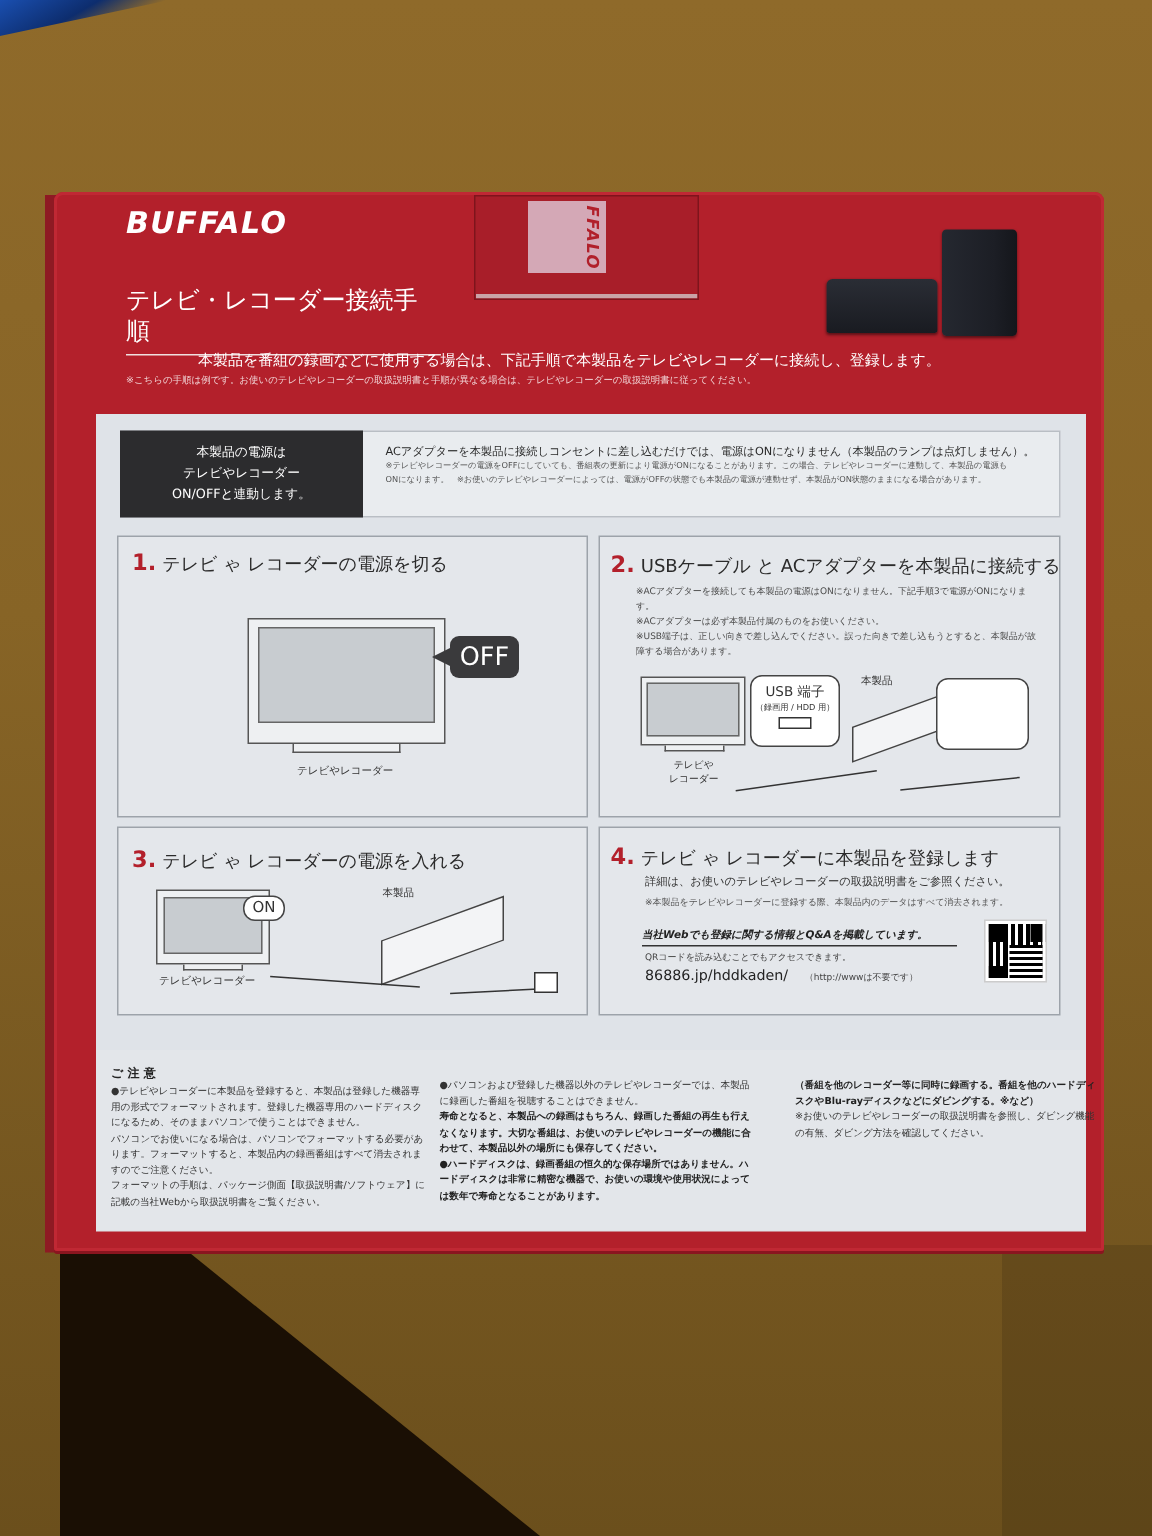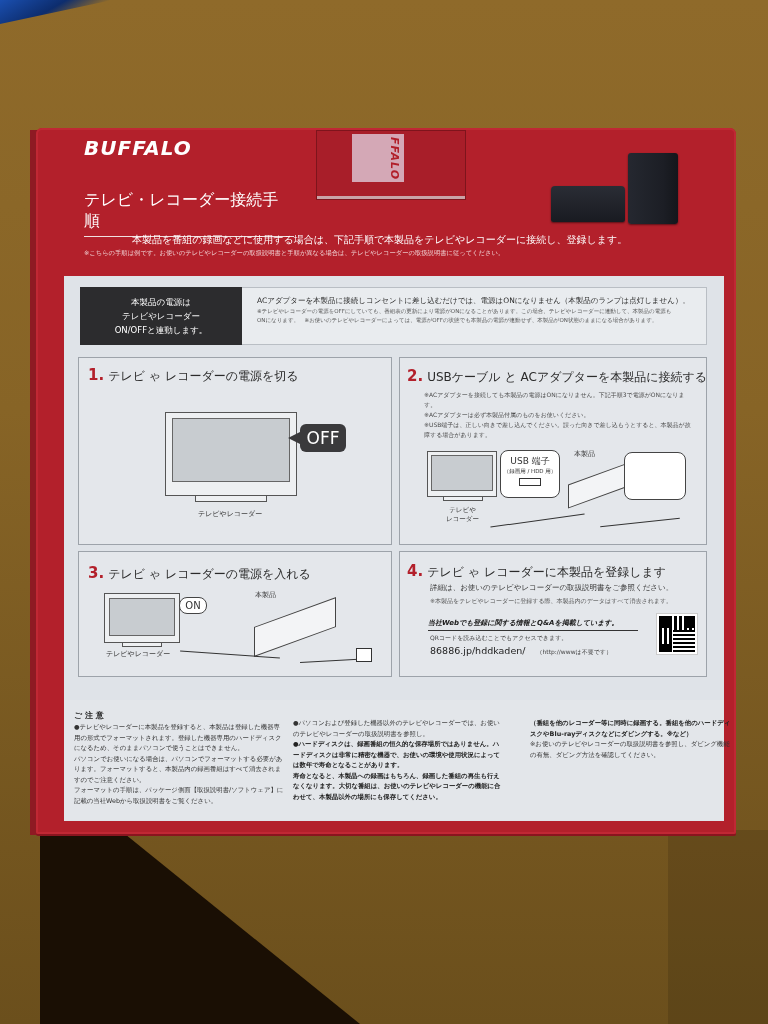--- a/index.html
+++ b/index.html
@@ -214,21 +214,21 @@
 <div class="cable" style="left:490px;top:520px;width:95px;transform:rotate(-8deg);"></div>
 <div class="cable" style="left:600px;top:522px;width:80px;transform:rotate(-6deg);"></div>
 
 <div class="step" style="left:78px;top:551px;width:314px;height:126px;"></div>
 <div class="step-title" style="left:88px;top:564px;">
   <span class="num">3.</span><span>テレビ ゃ レコーダーの電源を入れる</span>
 </div>
 <div class="tv-frame" style="left:104px;top:593px;width:76px;height:50px;"></div>
 <div class="tv-screen" style="left:109px;top:598px;width:66px;height:38px;"></div>
 <div class="tv-stand" style="left:122px;top:643px;width:40px;height:4px;"></div>
-<div class="bubble-light" style="left:179px;top:597px;width:28px;height:17px;line-height:15px;">ON</div>
+<div class="bubble-light" style="left:162px;top:597px;width:28px;height:17px;line-height:15px;">ON</div>
 <div class="caption" style="position:absolute;left:106px;top:649px;">テレビやレコーダー</div>
 <div class="caption" style="position:absolute;left:255px;top:590px;">本製品</div>
 <div class="hdd" style="left:254px;top:612px;width:82px;height:30px;"></div>
 <div class="cable" style="left:180px;top:654px;width:100px;transform:rotate(4deg);"></div>
 <div class="cable" style="left:300px;top:660px;width:72px;transform:rotate(-3deg);"></div>
 <div style="position:absolute;left:356px;top:648px;width:16px;height:14px;border:1.5px solid #333;background:#fff;"></div>
 
 <div class="step" style="left:399px;top:551px;width:308px;height:126px;"></div>
 <div class="step-title" style="left:407px;top:562px;">
   <span class="num">4.</span><span>テレビ ゃ レコーダーに本製品を登録します</span>
@@ -244,20 +244,20 @@
 <div class="qr"></div>
 
 <div class="caution"></div>
 <div class="caution-heading">ご 注 意</div>
 <div class="caution-col" style="left:74px;top:722px;width:212px;">
   <div>●テレビやレコーダーに本製品を登録すると、本製品は登録した機器専用の形式でフォーマットされます。登録した機器専用のハードディスクになるため、そのままパソコンで使うことはできません。</div>
   <div>パソコンでお使いになる場合は、パソコンでフォーマットする必要があります。フォーマットすると、本製品内の録画番組はすべて消去されますのでご注意ください。</div>
   <div>フォーマットの手順は、パッケージ側面【取扱説明書/ソフトウェア】に記載の当社Webから取扱説明書をご覧ください。</div>
 </div>
 <div class="caution-col" style="left:293px;top:718px;width:212px;">
-  <div>●パソコンおよび登録した機器以外のテレビやレコーダーでは、お使いのテレビやレコーダーの取扱説明書を参照し。</div>
+  <div>●パソコンおよび登録した機器以外のテレビやレコーダーでは、本製品に録画した番組を視聴することはできません。</div>
+  <div style="font-weight:bold;color:#222;">寿命となると、本製品への録画はもちろん、録画した番組の再生も行えなくなります。大切な番組は、お使いのテレビやレコーダーの機能に合わせて、本製品以外の場所にも保存してください。</div>
   <div style="font-weight:bold;color:#222;">●ハードディスクは、録画番組の恒久的な保存場所ではありません。ハードディスクは非常に精密な機器で、お使いの環境や使用状況によっては数年で寿命となることがあります。</div>
-  <div style="font-weight:bold;color:#222;">寿命となると、本製品への録画はもちろん、録画した番組の再生も行えなくなります。大切な番組は、お使いのテレビやレコーダーの機能に合わせて、本製品以外の場所にも保存してください。</div>
 </div>
 <div class="caution-col" style="left:512px;top:718px;width:205px;margin-left:18px;">
   <div style="font-weight:bold;color:#222;">（番組を他のレコーダー等に同時に録画する。番組を他のハードディスクやBlu-rayディスクなどにダビングする。※など）</div>
   <div>※お使いのテレビやレコーダーの取扱説明書を参照し、ダビング機能の有無、ダビング方法を確認してください。</div>
 </div>
 
 </body></html>

